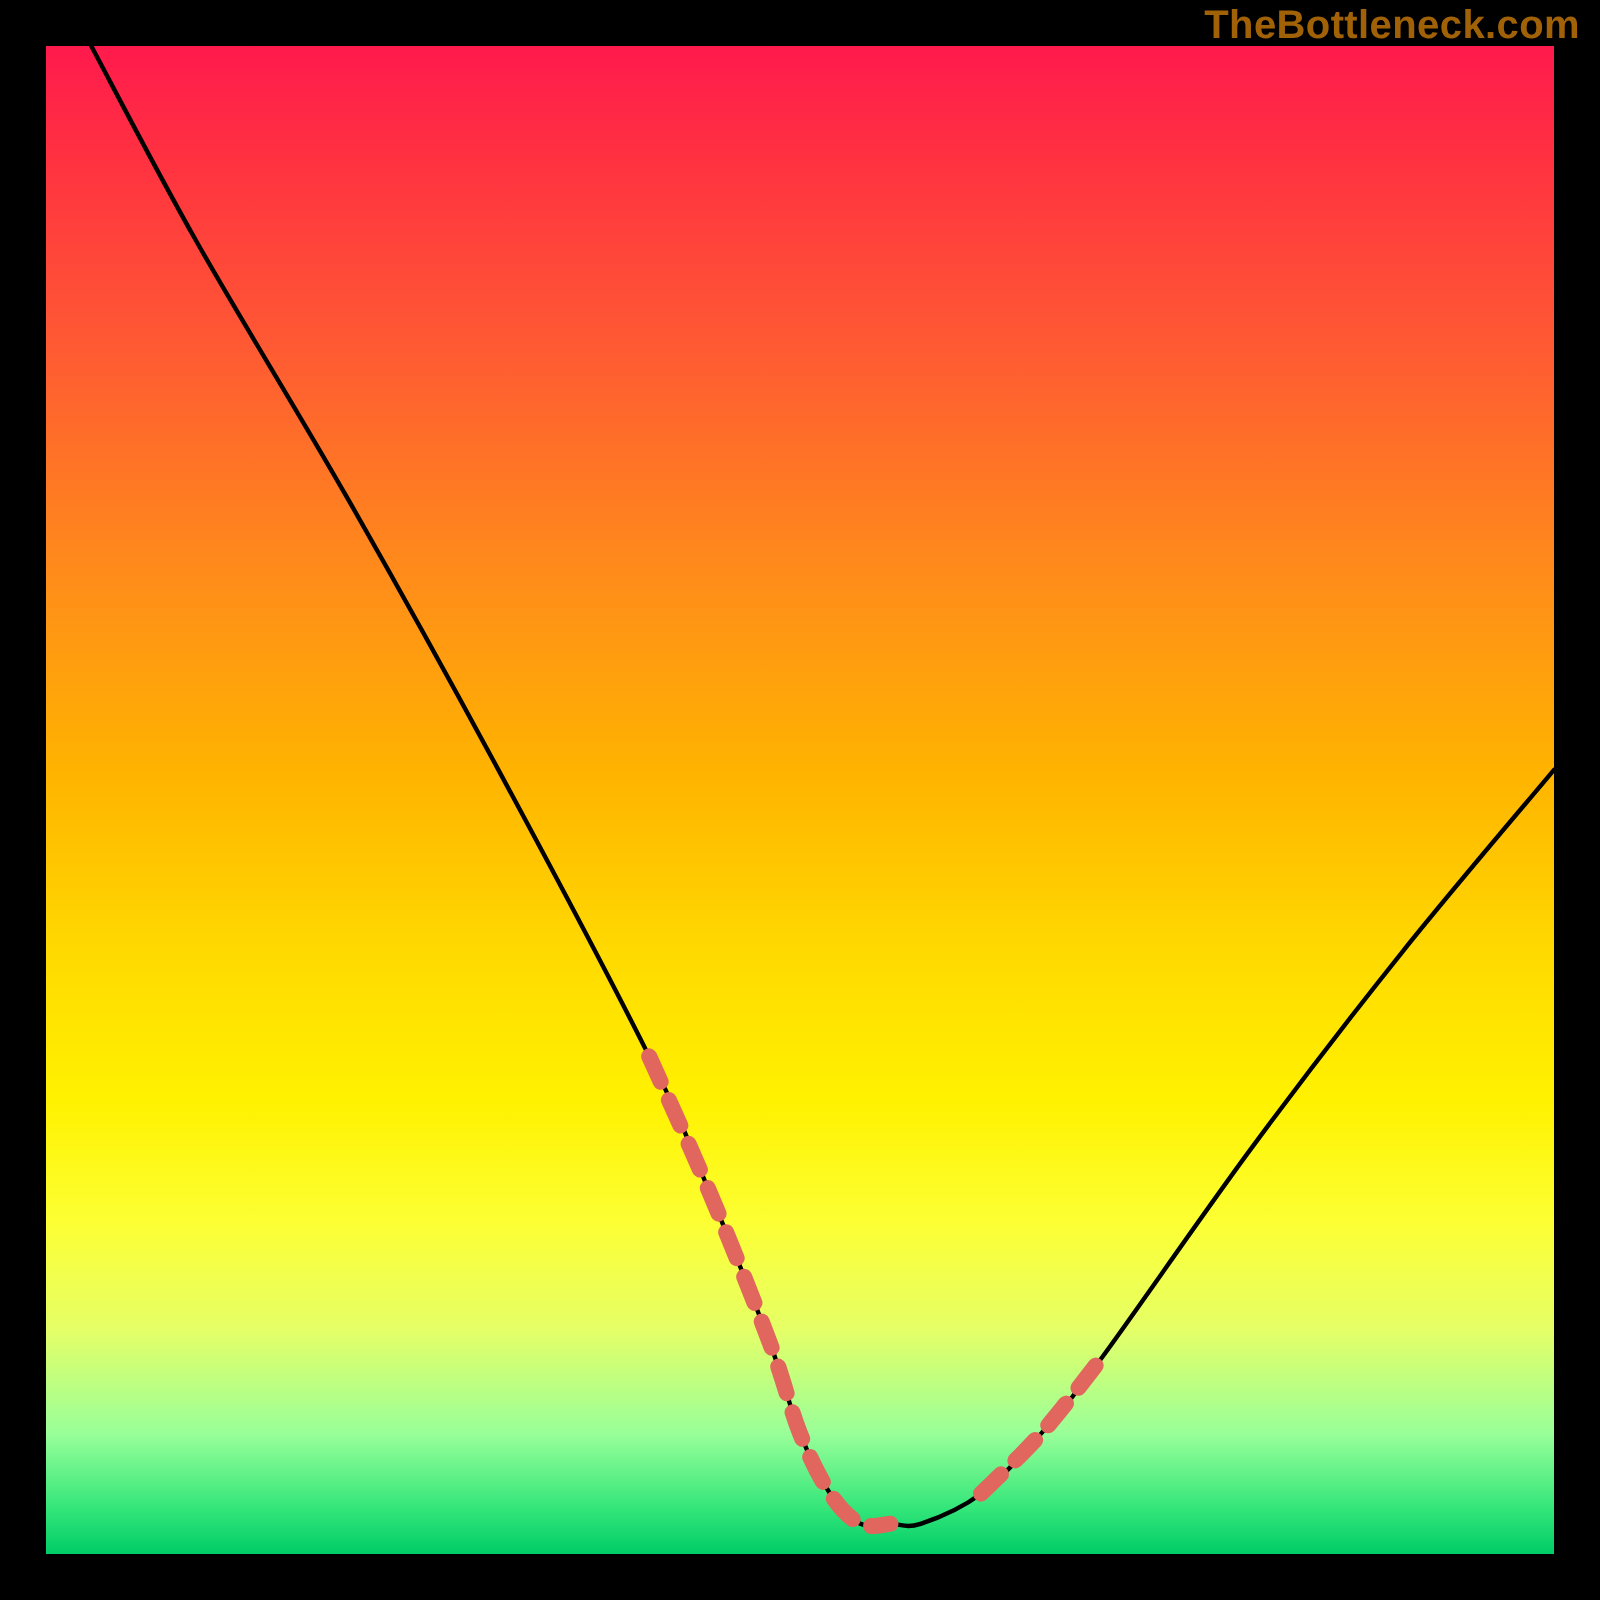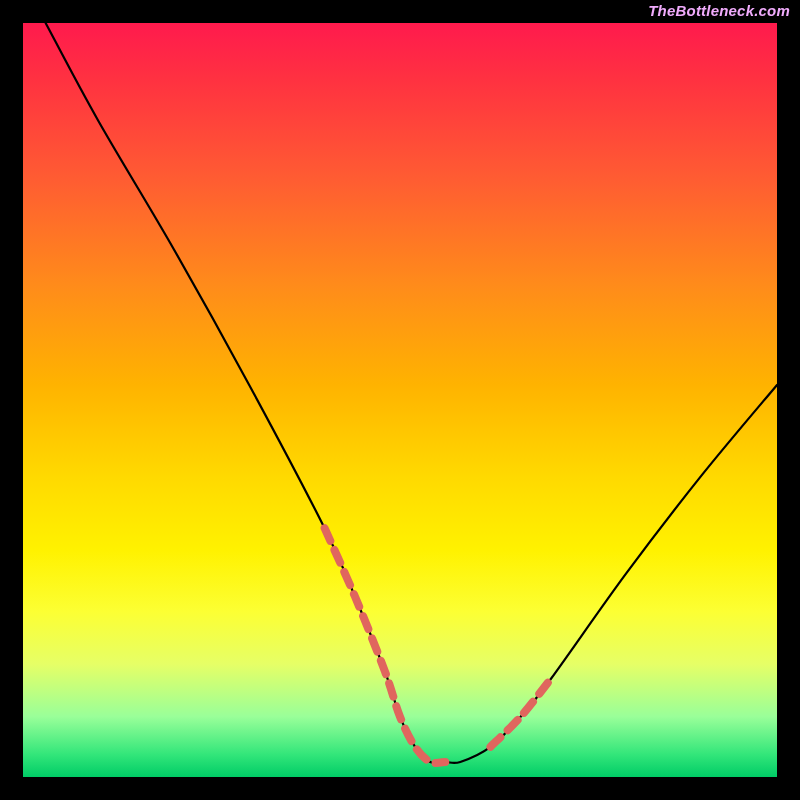--- a/index.html
+++ b/index.html
@@ -29,26 +29,25 @@
       #e6ff66 85%,
       #99ff99 92%,
       #33e67a 97%,
       #00cc66 100%
     );
   }
   .watermark {
     position: absolute;
     top: 2px;
     right: 10px;
-    color: #f0abfc;
-    font-size: 15px;
+    color: #a16207;
+    font-size: 20px;
     font-weight: 600;
     letter-spacing: 0.2px;
     user-select: none;
-    font-style: italic;
   }
   svg.plot {
     position: absolute;
     left: 0;
     top: 0;
     width: 754px;
     height: 754px;
   }
 </style>
 </head>

